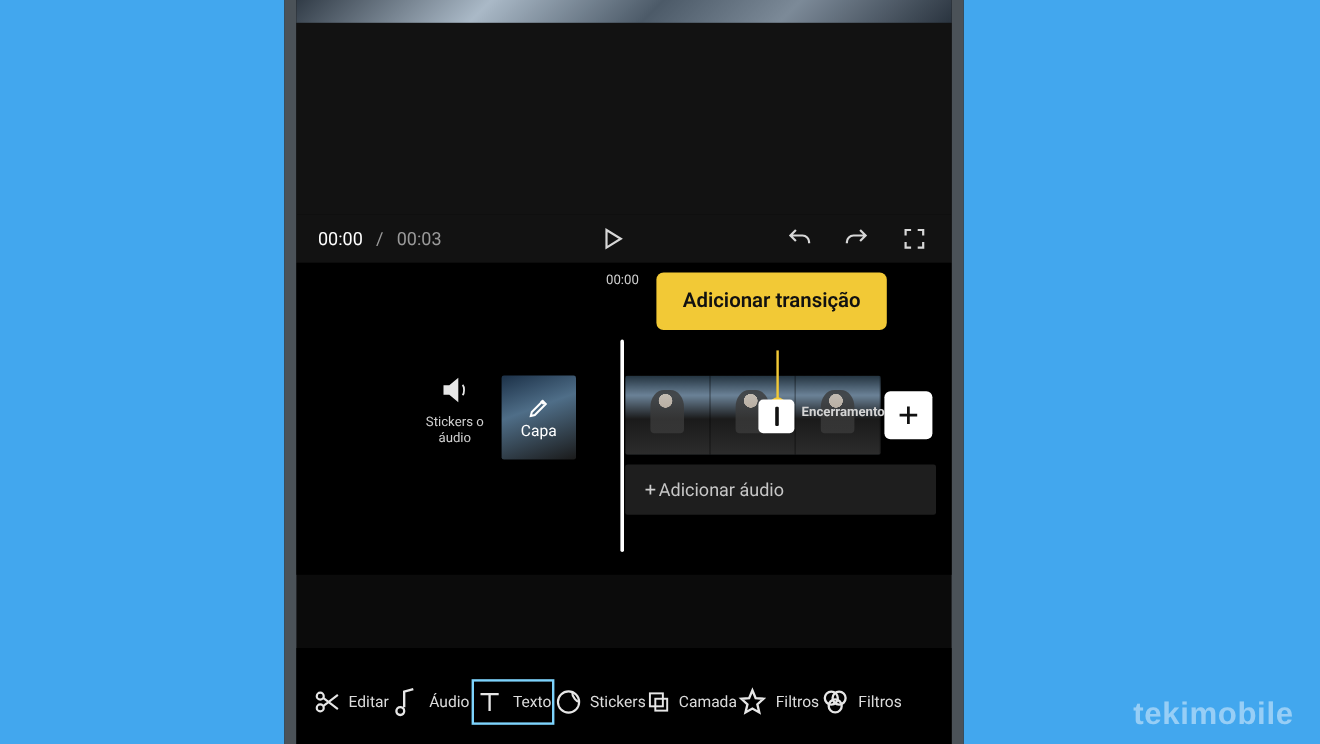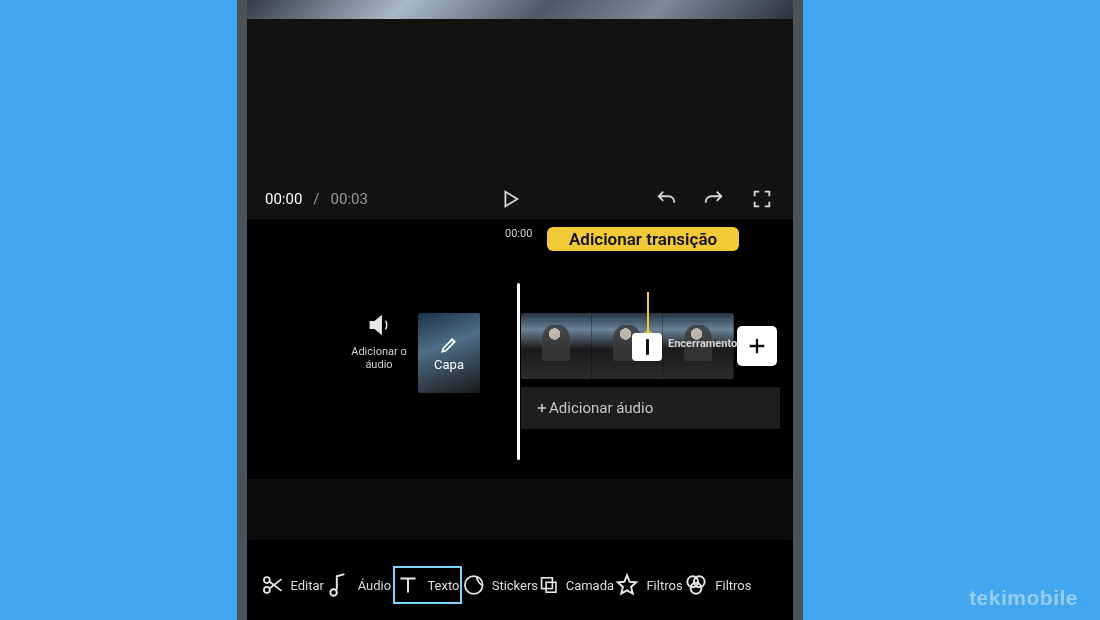--- a/index.html
+++ b/index.html
@@ -53,21 +53,21 @@
     position:absolute; top:8px; left:258px;
     color:#cfcfcf; font-size:11px;
   }
   .tooltip {
     position:absolute;
     top:8px; left:300px;
     background:#f2c936;
     color:#111;
     font-weight:600;
     font-size:17px;
-    padding:2px 22px;
+    padding:14px 22px;
     border-radius:6px;
     z-index:5;
   }
   .tooltip-line {
     position:absolute;
     top:73px; left:400px;
     width:2px; height:52px;
     background:#f2c936;
     z-index:4;
   }
@@ -78,21 +78,21 @@
   }
   .mute-col {
     position:absolute; top:93px; left:98px;
     width:68px;
     text-align:center;
   }
   .mute-col svg { width:26px;height:26px; fill:#e6e6e6; stroke:#e6e6e6; stroke-width:1.4; }
   .mute-label { font-size:11px; color:#d0d0d0; line-height:1.15; margin-top:4px;}
   .cover-thumb {
     position:absolute; top:94px; left:171px;
-    width:62px; height:80px;
+    width:62px; height:70px;
     background:linear-gradient(160deg,#1c3148 0%, #4f6e88 40%, #1a1a1a 100%);
     border-radius:2px;
     display:flex; flex-direction:column; align-items:center; justify-content:center;
     gap:2px;
   }
   .cover-thumb svg { width:20px;height:20px; stroke:#fff; stroke-width:2; fill:none;}
   .cover-lbl { font-size:13px; color:#fff; }
   .playhead {
     position:absolute; top:64px; left:270px;
     width:3px; height:177px; background:#fff; border-radius:2px;
@@ -162,21 +162,21 @@
     cursor:pointer;
   }
   .tool svg { width:26px;height:26px; fill:none; stroke:#e6e6e6; stroke-width:1.8; }
   .tool span { font-size:13px; color:#dcdcdc; }
   .tool.highlight { border:2px solid #7dd3fc; padding:4px 0;}
   .tool.cut { width:63px; }
   .tool.partial { width:30px; overflow:hidden; align-items:flex-start;}
 
   .watermark {
     position:absolute; right:22px; bottom:10px;
-    font-weight:800; font-size:21px; letter-spacing:.5px;
+    font-weight:800; font-size:26px; letter-spacing:.5px;
     color:rgba(255,255,255,.45);
     font-family: Arial, sans-serif;
   }
 </style>
 </head>
 <body>
 
 <div class="phone">
   <div class="preview"></div>
   <div class="black-band"></div>
@@ -216,21 +216,21 @@
 
     <div class="tooltip">Adicionar transição</div>
     <div class="tooltip-line"></div>
     <div class="tooltip-dot"></div>
 
     <div class="mute-col">
       <svg viewBox="0 0 24 24">
           <path d="M4 9v6h4l6 5V4L8 9H4z" fill="#e6e6e6"></path>
           <path d="M18 8c1.5 1.5 1.5 6.5 0 8" fill="none"></path>
         </svg>
-      <div class="mute-label">Adicionar o áudio</div>
+      <div class="mute-label">Stickers o áudio</div>
     </div>
 
     <div class="cover-thumb">
       <svg viewBox="0 0 24 24">
           <path d="M4 20l4-1 11-11-3-3L5 16l-1 4zM14 5l3 3"></path>
         </svg>
       <div class="cover-lbl">Capa</div>
     </div>
 
     <div class="playhead"></div>

